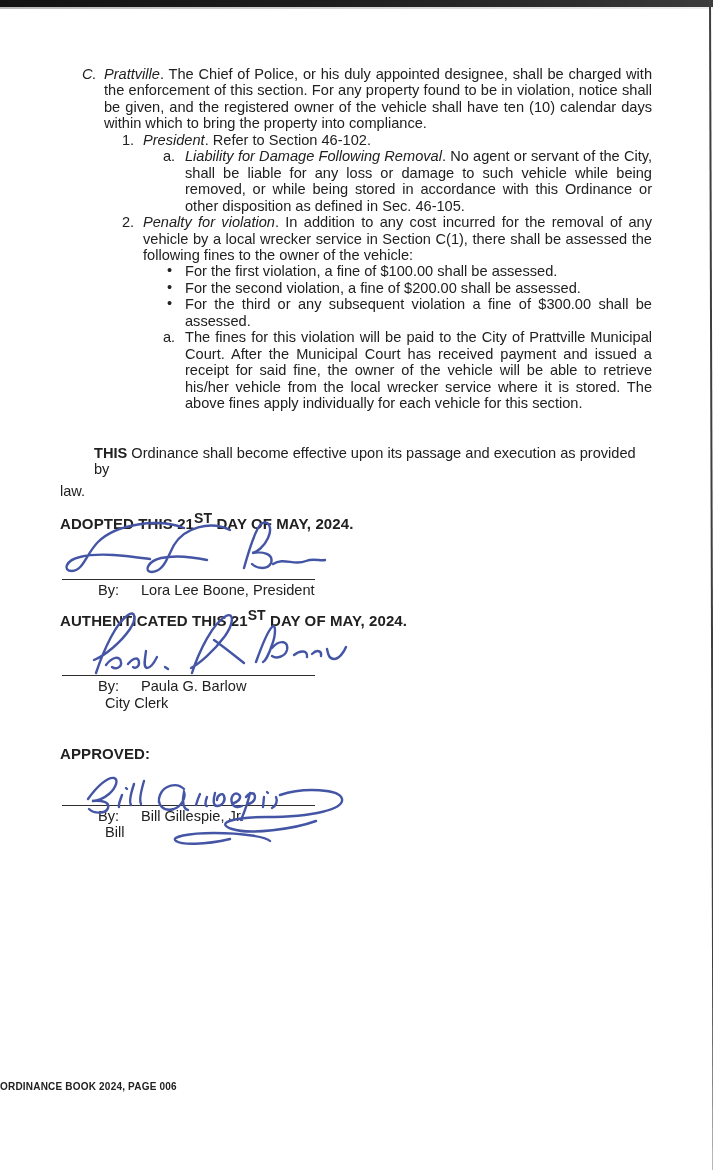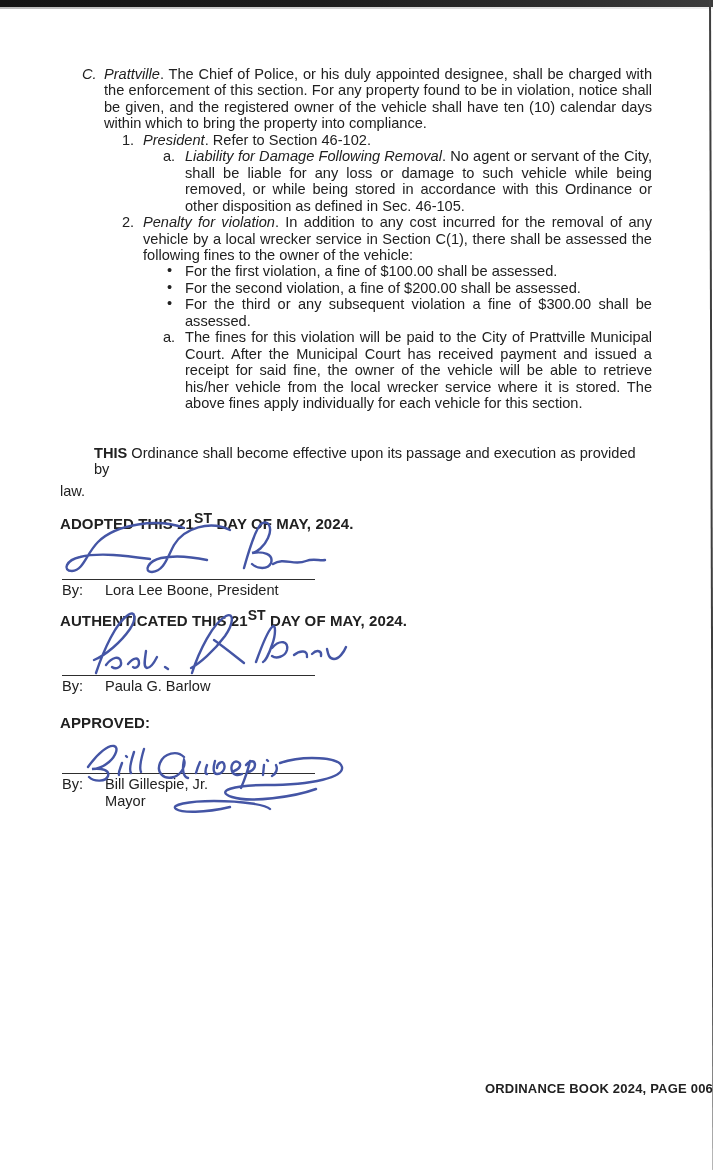--- a/index.html
+++ b/index.html
@@ -30,29 +30,29 @@
   .p-bullet > .blt{position:absolute;left:107px;top:-1px;}
   i{font-style:italic;}
   b,.bold{font-weight:bold;}
   .p-this{margin-top:33px;padding-left:34px;text-align:left;}
   .p-law{margin-top:6px;text-align:left;}
   .heading{margin-top:16px;font-weight:bold;font-size:15px;text-align:left;letter-spacing:.1px;}
   .heading sup{font-size:14px;vertical-align:super;line-height:0;}
   
   .sigblock{position:relative;text-align:left;}
   .sigline{height:0;border-bottom:1.7px solid #2e2e2e;width:253px;margin-left:2px;}
-  .sigrow{position:relative;padding-left:45px;margin-top:2px;}
+  .sigrow{position:relative;padding-left:45px;margin-top:2px;margin-left:36px;}
   .sigrow .by{position:absolute;left:2px;top:0;}
   .sigtitle{padding-left:45px;}
   .sig{position:absolute;pointer-events:none;z-index:2;}
   .sb1{padding-top:47px;}
   .sb2{padding-top:46px;}
   .sb3{padding-top:42px;}
-  .footer{position:absolute;left:0;top:1081px;width:713px;text-align:right;
-    font-weight:bold;font-size:13px;letter-spacing:.2px;}
+  .footer{position:absolute;left:0;top:1081px;width:713px;text-align:left;
+    font-weight:bold;font-size:10px;letter-spacing:.2px;}
 </style>
 </head>
 <body>
 
 <div class="scan-top"></div>
 <div class="scan-right"></div>
 
 <div class="content">
 
   <div class="para p-c">
@@ -134,23 +134,24 @@
       <path d="M216,41 C224,32 233,34 231,43 C229,50 220,52 216,49"></path>
       <path d="M238,48 C244,43 252,43 251,50"></path>
       <path d="M256,47 C261,42 266,44 265,49"></path>
       <path d="M271,42 C272,47 273,52 278,52 C283,52 288,45 290,40"></path>
     </svg>
     <div class="sigline"></div>
     <div class="sigrow">
       <span class="by">By:</span>
       <span>Paula G. Barlow</span>
     </div>
+    <div class="sigtitle">City Clerk</div>
   </div>
 
-  <div class="heading" style="margin-top:20px;">APPROVED:</div>
+  <div class="heading" style="margin-top:35px;">APPROVED:</div>
 
   <div class="sigblock sb3">
     <svg class="sig" style="left:-6px;top:8px;" width="320" height="84" viewBox="0 0 320 84" fill="none" stroke="#4455a5" stroke-width="2.4" stroke-linecap="round">
       <path d="M34,28 C44,14 54,6 60,7 C65,8 62,17 55,23 C49,28 42,30 38,30 C48,29 56,31 54,37 C52,43 40,43 35,38"></path>
       <path d="M68,24 c-2,6 -4,10 -3,12"></path>
       <path d="M72,17 l1,1"></path>
       <path d="M80,13 c-3,9 -5,18 -3,21"></path>
       <path d="M90,10 c-3,10 -5,19 -3,23"></path>
       <path d="M130,18 C123,11 110,14 106,24 C102,34 110,41 120,38 C128,35 132,26 130,21 C128,30 129,38 134,39"></path>
       <path d="M142,34 c2,-7 4,-11 4,-11 m7,3 c-2,5 -2,9 0,9 m8,-13 c-2,7 -2,13 2,13 c5,0 9,-5 7,-10 c-1,-4 -7,-1 -7,4"></path>
@@ -158,18 +159,18 @@
       <path d="M196,22 c-2,9 -6,20 -9,27 m5,-23 c4,-5 9,-5 9,0 c0,4 -4,7 -8,7"></path>
       <path d="M210,26 l-1,10 m4,-15 l1,1 m4,15 c4,-2 6,-7 4,-11"></path>
       <path d="M226,24 C250,16 286,18 288,28 C290,38 260,46 212,46 C180,46 160,52 178,58 C196,64 240,58 262,50"></path>
       <path d="M176,68 C150,74 128,74 122,70 C116,66 134,62 160,62 C190,62 212,66 216,70"></path>
     </svg>
     <div class="sigline"></div>
     <div class="sigrow">
       <span class="by">By:</span>
       <span>Bill Gillespie, Jr.</span>
     </div>
-    <div class="sigtitle">Mayor</div>
+    <div class="sigtitle">Bill</div>
   </div>
 
 </div>
 
 <div class="footer">ORDINANCE BOOK 2024, PAGE 006</div>
 
 </body></html>

